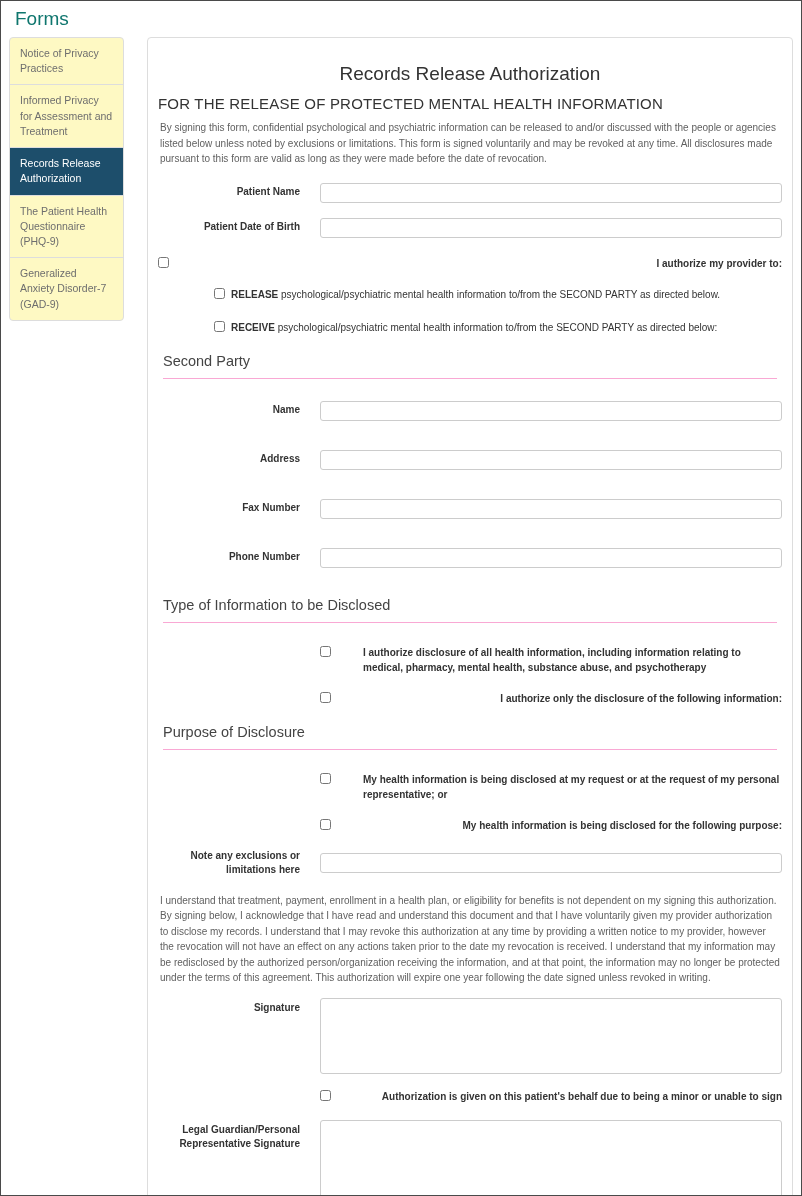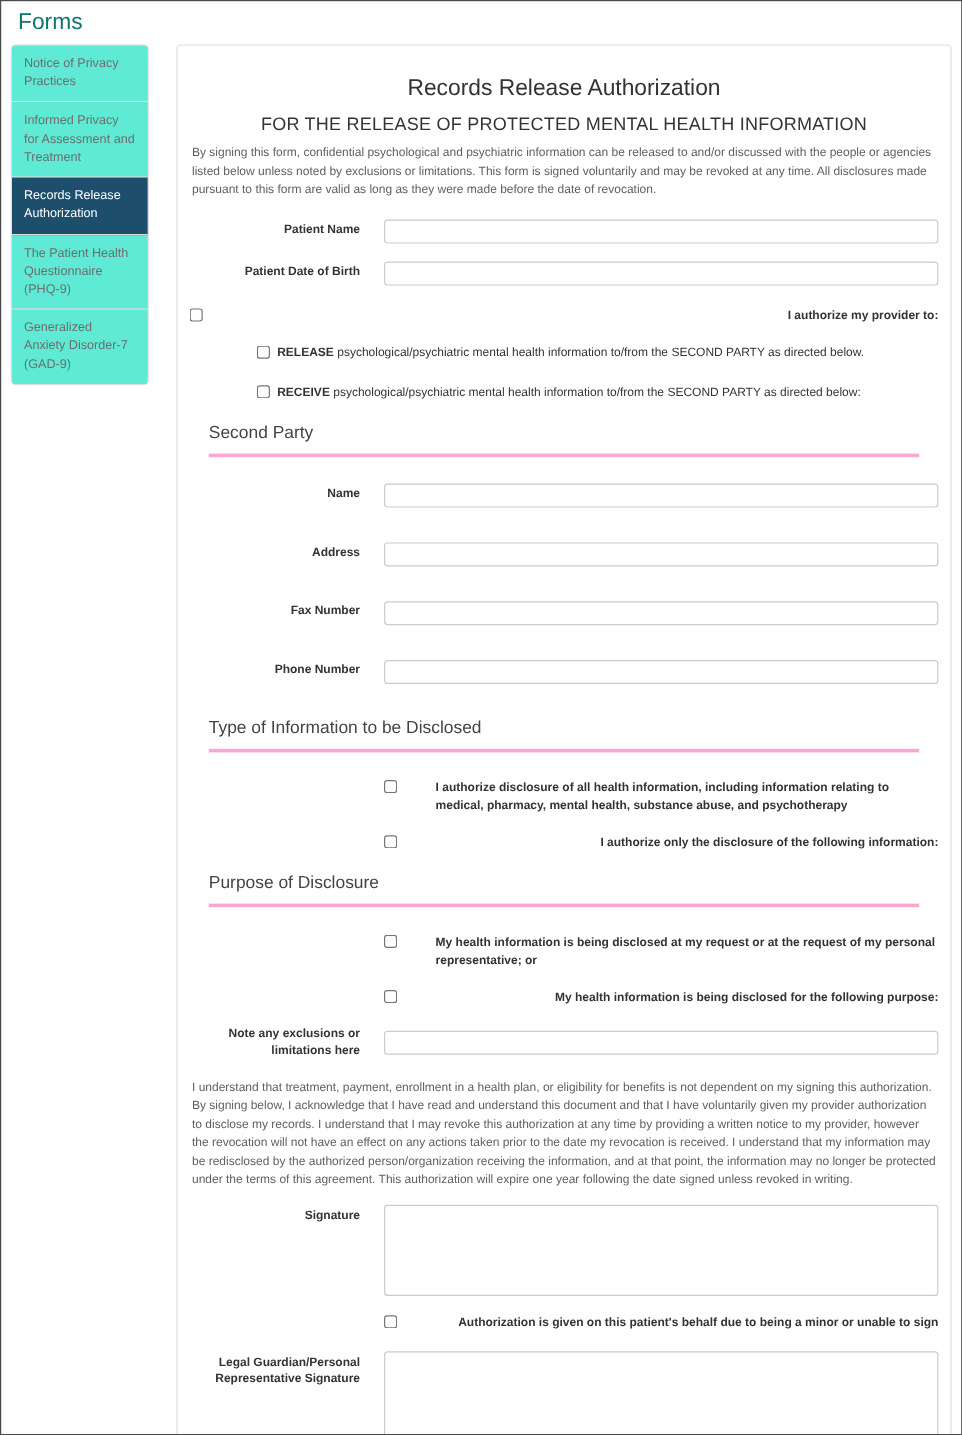--- a/index.html
+++ b/index.html
@@ -11,37 +11,37 @@
     overflow:hidden;
   }
   .page-title {
     font-size:19px; font-weight:400; color:#0f766e;
     margin:7px 0 7px 14px;
   }
   .content { display:flex; align-items:flex-start; padding:0 8px; }
   
   .sidebar {
     width:115px; flex:none;
-    border:1px solid #ddd; border-radius:4px; background:#5eead4;
+    border:1px solid #ddd; border-radius:4px; background:#fef9c3;
   }
   .side-item {
     padding:8px 10px; font-size:10.5px; line-height:1.45; color:#6e6e6e;
     border-bottom:1px solid #ddd; cursor:pointer;
   }
   .side-item:first-child { border-radius:4px 4px 0 0; }
   .side-item:last-child { border-bottom:none; border-radius:0 0 4px 4px; }
   .side-item.active { background:#1d4e6b; color:#fff; }
   
   .panel {
     flex:1; margin-left:23px;
     border:1px solid #ddd; border-radius:4px; background:#fff;
     padding:10px 10px 22px 10px;
   }
   .form-title { text-align:center; font-size:19px; font-weight:400; color:#333; margin:15px 0 4px; }
-  .form-subtitle { text-align:center; font-size:15px; font-weight:400; color:#333; margin:10px 0 8px; letter-spacing:.2px; }
+  .form-subtitle { text-align:left; font-size:15px; font-weight:400; color:#333; margin:10px 0 8px; letter-spacing:.2px; }
   .intro { font-size:10px; color:#5f5f5f; line-height:1.55; margin:6px 2px 16px; }
   
   .frow { display:flex; align-items:center; margin-bottom:15px; }
   .frow.sp { margin-bottom:29px; }
   .flabel {
     width:142px; margin-right:20px; flex:none;
     text-align:right; font-size:10px; font-weight:bold; color:#333; line-height:1.45;
   }
   .flabel.top { align-self:flex-start; padding-top:3px; }
   .finput {
@@ -57,22 +57,22 @@
   }
   .crow input[type="checkbox"] { width:11px; height:11px; margin:1px 0 0 0; flex:none; cursor:pointer; }
   .crow .bold { font-weight:bold; }
   .crow.all-bold { font-weight:bold;justify-content:space-between; }
   .indent-sub { margin-left:56px; margin-bottom:18px; }
   .indent-col { margin-left:162px; max-width:478px;gap:32px; }
   .mt-lg { margin-top:18px; }
   
   .section-title {
     font-size:14.5px; font-weight:400; color:#444;
-    border-bottom:3px solid #f9a8d4; padding-bottom:9px;
-    margin:18px 16px 22px;
+    border-bottom:1px solid #f9a8d4; padding-bottom:9px;
+    margin:18px 5px 22px;
   }
   .legal { font-size:10px; color:#5f5f5f; line-height:1.55; margin:2px 2px 12px; }
 </style>
 </head>
 <body>
 
 <h1 class="page-title">Forms</h1>
 
 <div class="content">
 

